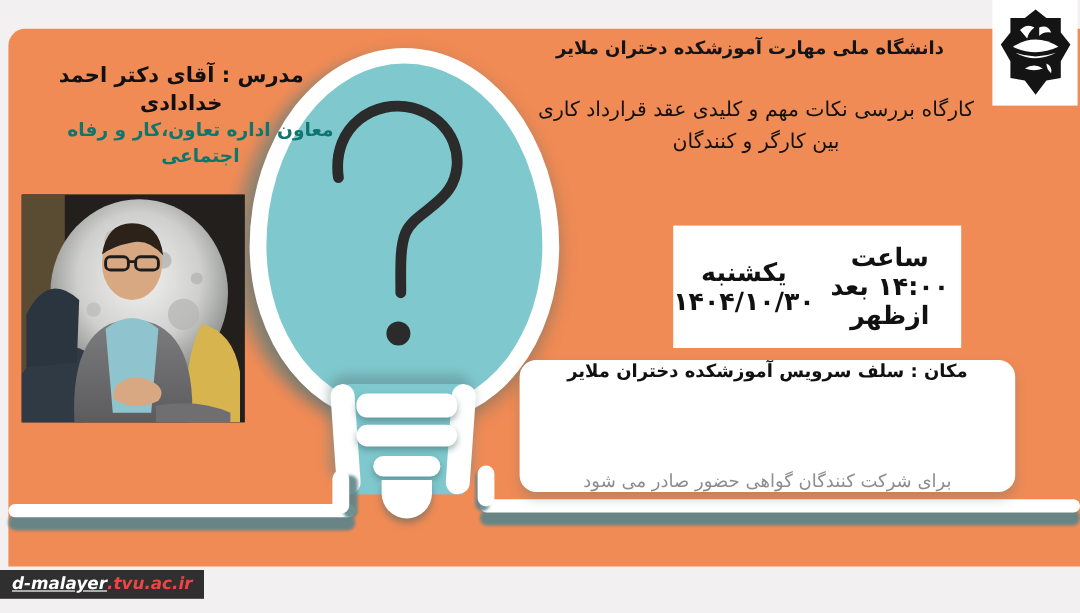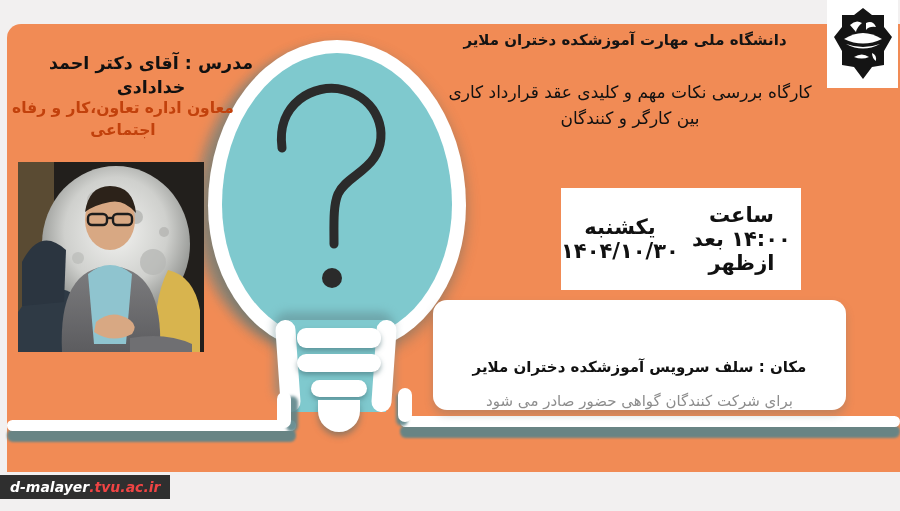--- a/index.html
+++ b/index.html
@@ -58,21 +58,21 @@
   .rail-corner-r{position:absolute;left:398px;top:388px;width:14px;height:34px;
     background:#ffffff;border-radius:7px;}
   .rail-corner-r-s{position:absolute;left:396px;top:392px;width:12px;height:34px;
     background:#5d8489;border-radius:7px;filter:blur(1.5px);opacity:.9;}
 
   
   .rtl{direction:rtl;unicode-bidi:embed;text-align:center;}
   .presenter{position:absolute;left:0;top:52px;width:262px;
     font-size:17.5px;font-weight:bold;color:#111;line-height:1.35;padding-left:20px;}
   .presenter-role{position:absolute;left:0;top:97px;width:246px;
-    font-size:15.5px;font-weight:bold;color:#c2410c;line-height:1.45;}
+    font-size:15.5px;font-weight:bold;color:#0f766e;line-height:1.45;padding-left:44px;}
 
   .photo{position:absolute;left:18px;top:162px;width:186px;height:190px;
     overflow:hidden;background:#2a2c31;border:0;}
   .photo svg{display:block;}
 
   .univ-title{position:absolute;left:430px;top:30px;width:390px;
     font-size:15px;font-weight:bold;color:#141414;line-height:1.4;}
   .workshop-title{position:absolute;left:430px;top:80px;width:400px;
     font-size:17px;font-weight:normal;color:#111;line-height:1.5;}
 
@@ -80,27 +80,27 @@
     display:flex;align-items:center;justify-content:center;}
   .logo-box svg{display:block;}
 
   .date-box{position:absolute;left:561px;top:188px;width:240px;height:102px;
     background:#ffffff;display:flex;align-items:center;
     justify-content:center;gap:3px;}
   .date-line{font-size:21px;font-weight:bold;color:#111;}
 
   .venue-box{position:absolute;left:433px;top:300px;width:413px;height:110px;
     background:#ffffff;border-radius:14px;box-shadow:0 5px 9px rgba(90,110,110,.30);
-    display:flex;flex-direction:column;align-items:center;justify-content:flex-end;gap:16px;}
+    display:flex;flex-direction:column;align-items:center;justify-content:space-between;gap:16px;}
   .venue-line{font-size:15px;font-weight:bold;color:#111;}
   .cert-line{font-size:15px;color:#8d8d8d;letter-spacing:.5px;}
 
   .url-bar{position:absolute;left:0;top:475px;height:24px;background:#2f2f2f;
     padding:0 10px;display:flex;align-items:center;}
-  .url-a{font-size:14px;font-weight:bold;font-style:italic;color:#ffffff;}
+  .url-a{font-size:14px;font-weight:bold;font-style:italic;color:#ffffff;text-decoration:underline;}
   .url-b{font-size:14px;font-weight:bold;font-style:italic;color:#ef4444;}
 </style>
 </head>
 <body>
 
 <div id="poster">
 
   <div class="orange-panel"></div>
 
   <div class="bulb-wrap">

